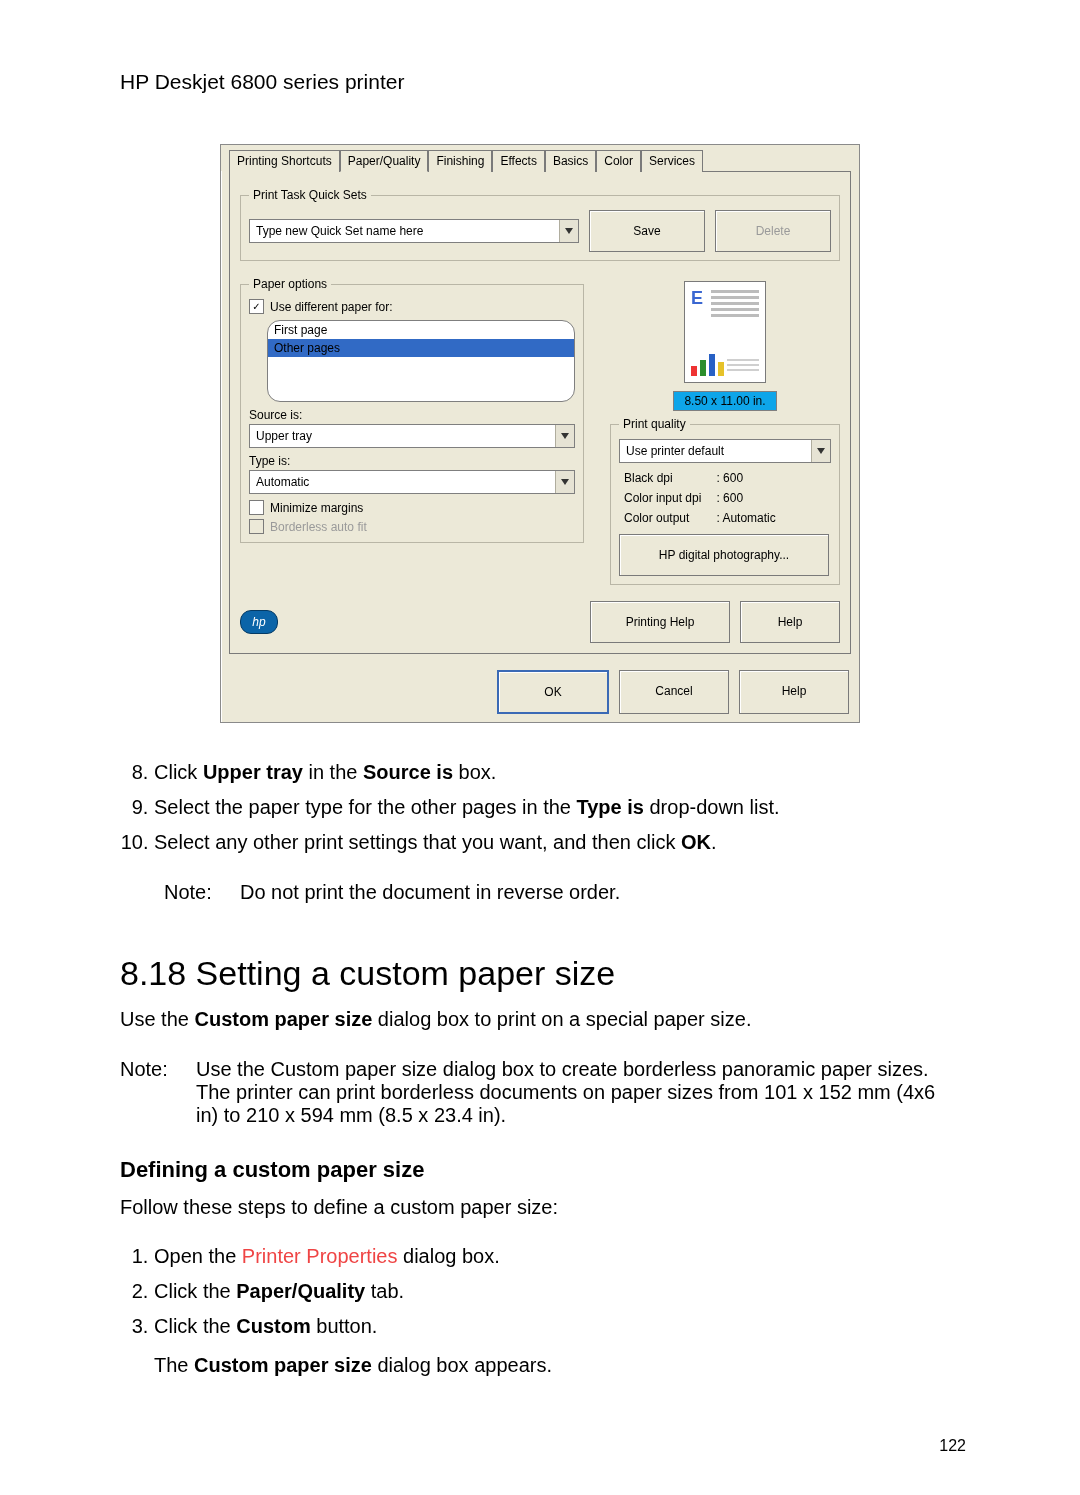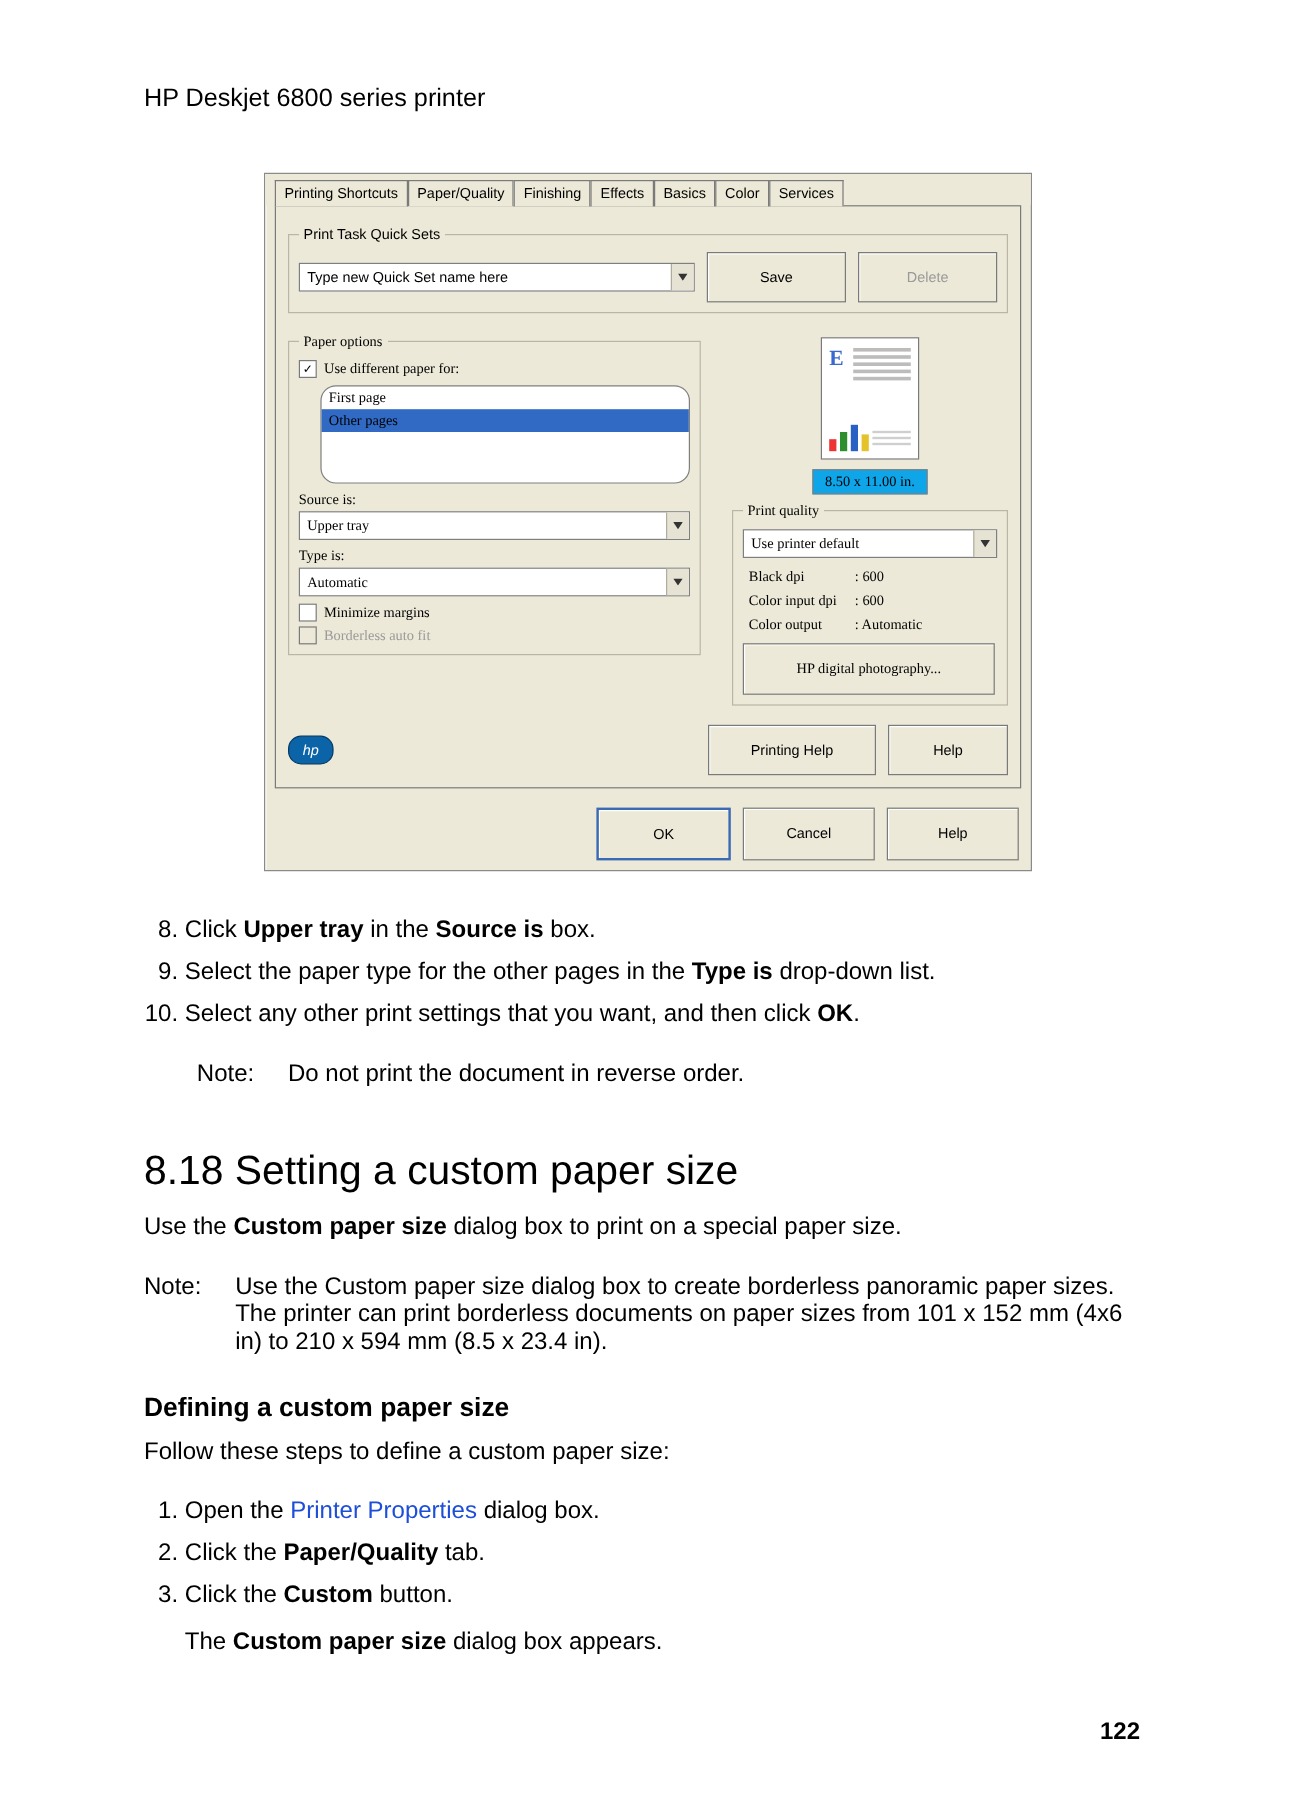--- a/index.html
+++ b/index.html
@@ -110,21 +110,21 @@
   }
   .btn.disabled { color: #9a9a9a; }
   .checkbox { display:flex; align-items:center; gap:6px; font-size:12px; }
   .checkbox .box {
     width:13px; height:13px; border:1px solid #7a7a7a; background:#fff;
     display:flex; align-items:center; justify-content:center; font-size:10px;
   }
   .checkbox.disabled { color:#9a9a9a; }
   .checkbox.disabled .box { background:#ece9d8; }
 
-  .paper-columns { display:flex; gap:26px;font-family:Liberation Serif, serif; }
+  .paper-columns { display:flex; gap:26px; }
   .paper-left { flex:1; }
   .paper-right { width:230px; text-align:center; padding-top:10px; }
 
   .listbox {
     border:1px solid #7f7f7f; background:#fff; height:80px; font-size:12px;
   }
   .listbox .item { padding:2px 6px; }
   .listbox .item.selected { background:#316ac5; color:#000000; }
 
   .lbl { font-size:12px; margin:6px 0 2px 0; }
@@ -157,24 +157,24 @@
     display:flex; justify-content:flex-end; gap:10px; padding:8px 10px;
   }
 
   
   .doc ol { font-size:20px; padding-left:34px; }
   .doc ol li { margin:6px 0; line-height:1.45; }
   .doc .note-row { display:flex; gap:18px; font-size:20px; margin:24px 0 0 44px; }
   .doc .note-row .note-label { min-width:58px; }
   .h2 { font-size:34px; margin:50px 0 12px 0; font-weight:normal; }
   .doc p { font-size:20px; line-height:1.45; margin:10px 0; }
-  .doc .link { color:#1d4ed8; }
+  .doc .link { color:#ef4444; }
   .doc .bold { font-weight:bold; }
   .sub-h { font-size:22px; font-weight:bold; margin:30px 0 8px 0; }
-  .page-num { position:absolute; bottom:40px; right:120px; font-size:20px;font-weight:bold; }
+  .page-num { position:absolute; bottom:40px; right:104px; font-size:16px; }
 </style>
 </head>
 <body>
 
 <div class="page">
   <div class="header-title">HP Deskjet 6800 series printer</div>
 
   <div class="dlg-wrap">
     <div class="dlg">
 

